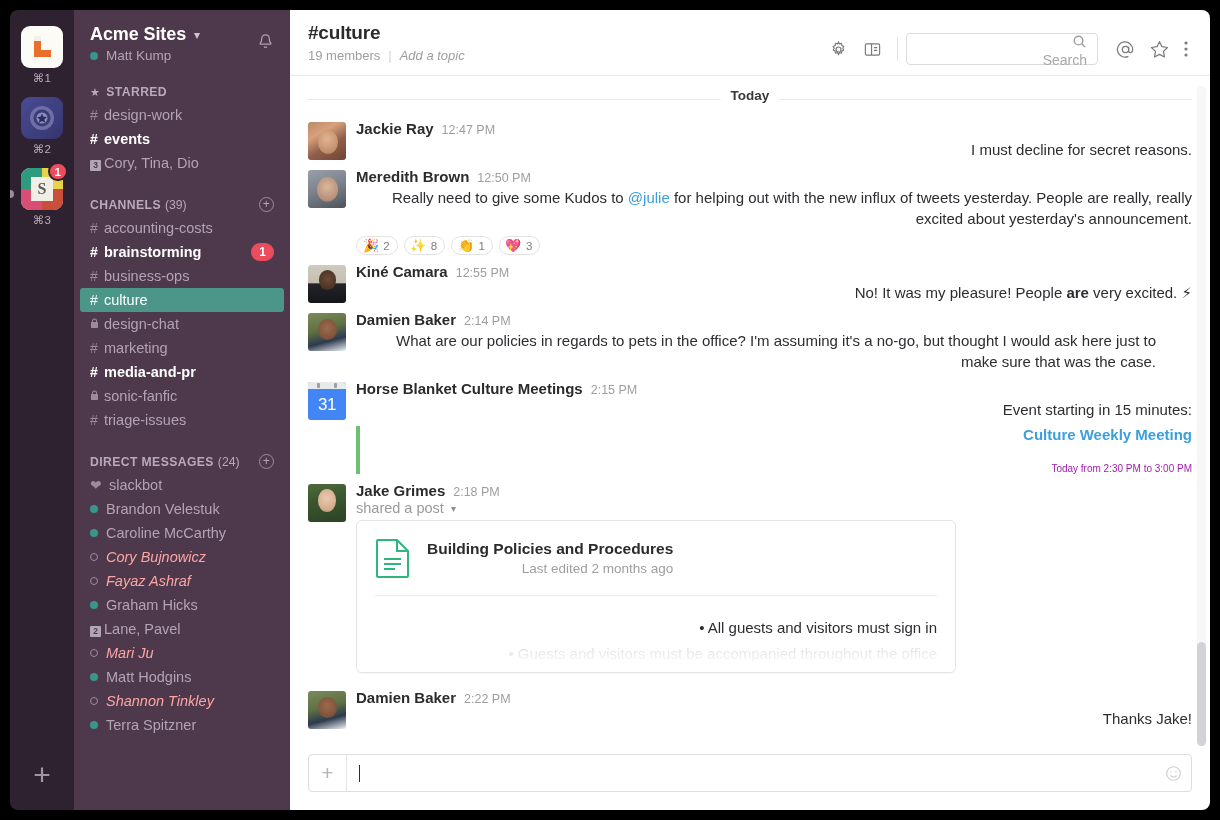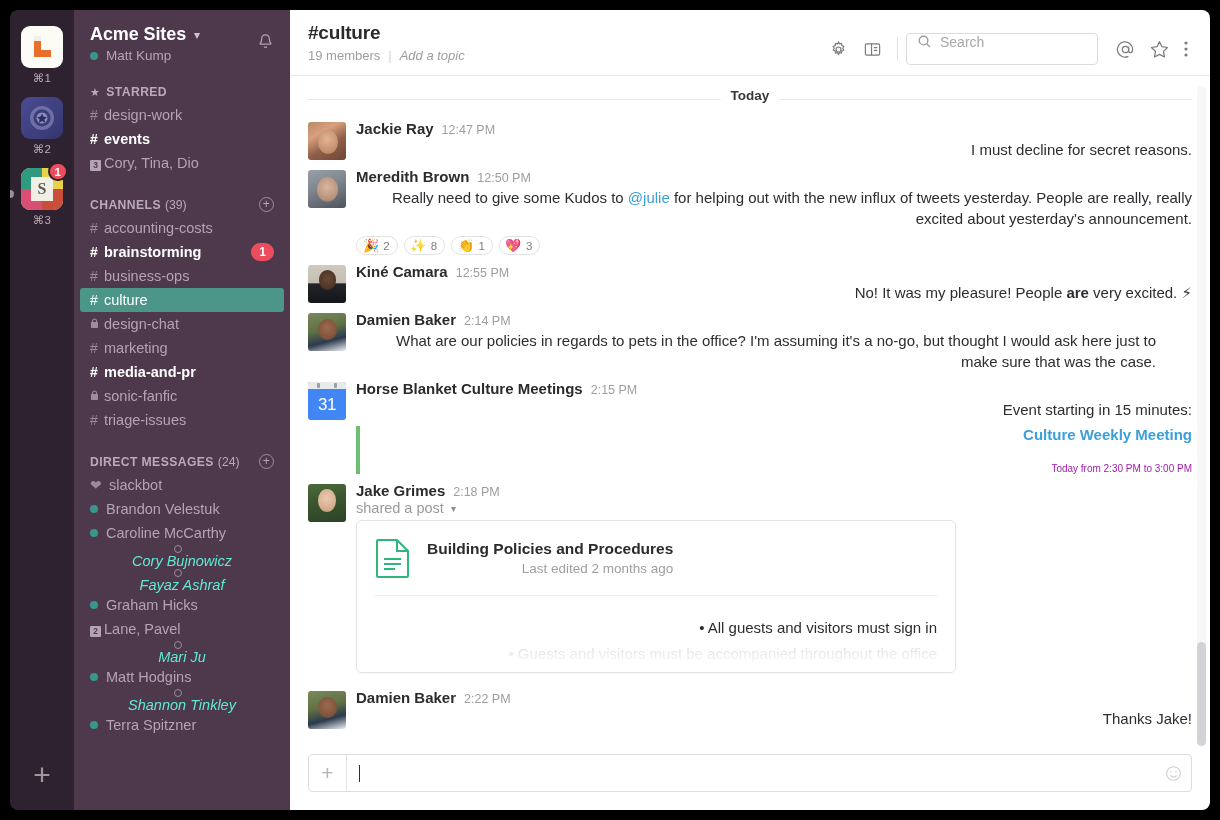--- a/index.html
+++ b/index.html
@@ -157,21 +157,21 @@
     font-size: 14px; display:inline-block;
   }
   .sb-item.bold { color: #ffffff; font-weight: 700; }
   .sb-item.bold .pre { color: #ffffff; }
   .sb-item.active {
     background: #4c9689; color: #ffffff;
     margin: 0 6px; padding: 0 10px;
     border-radius: 3px;
   }
   .sb-item.active .pre { color: #ffffff; }
-  .sb-item.muted { color: #5eead4; font-style: italic; flex-direction: column; }
+  .sb-item.muted { color: #fca5a5; font-style: italic; }
   .sb-item .badge {
     margin-left: auto;
     background: #eb4d5c; color: #fff;
     font-size: 12px; font-weight: 700;
     border-radius: 9px; padding: 1px 8px;
     line-height: 16px;
   }
   .grp-icon {
     display:inline-flex; align-items:center; justify-content:center;
     width: 11px; height: 11px; margin-right: 3px;
@@ -205,24 +205,25 @@
   }
   .hdr-btn {
     width: 34px; height: 34px;
     display: flex; align-items: center; justify-content: center;
     color: #7b7b7b;
   }
   .hdr-div { width: 1px; height: 24px; background: #e3e3e3; margin: 0 8px; }
   .search-box {
     width: 192px; height: 32px;
     border: 1px solid #dcdcdc; border-radius: 4px;
-    display: flex; align-items: flex-start;
-    padding: 0 10px; gap: 8px;
+    display: flex; align-items: flex-end;
+    padding: 0 10px; 
     color: #9e9e9e; font-size: 14px;
     margin-right: 10px;
+    flex-direction: column;
   }
   .search-box .ph { color: #a8a8a8; }
 
   
   .day-div {
     position: relative;
     height: 22px;
     margin: 12px 0 4px 0;
   }
   .day-div .line {

